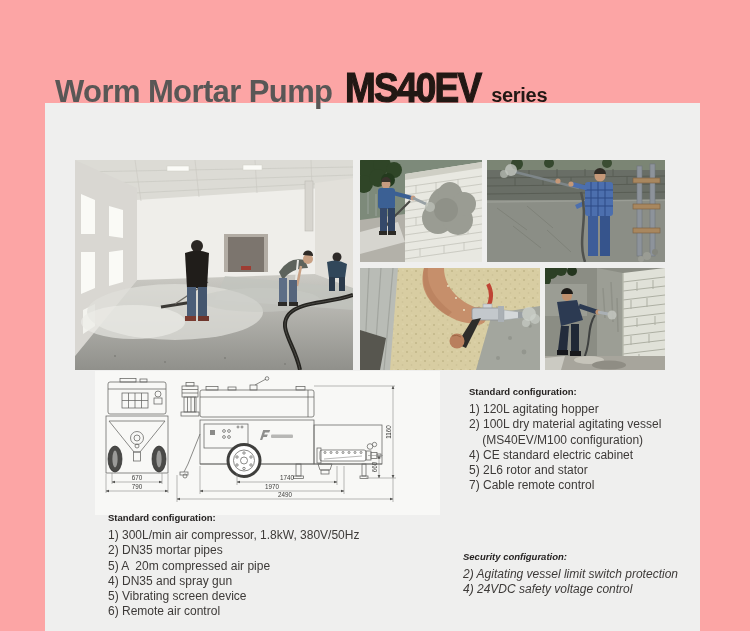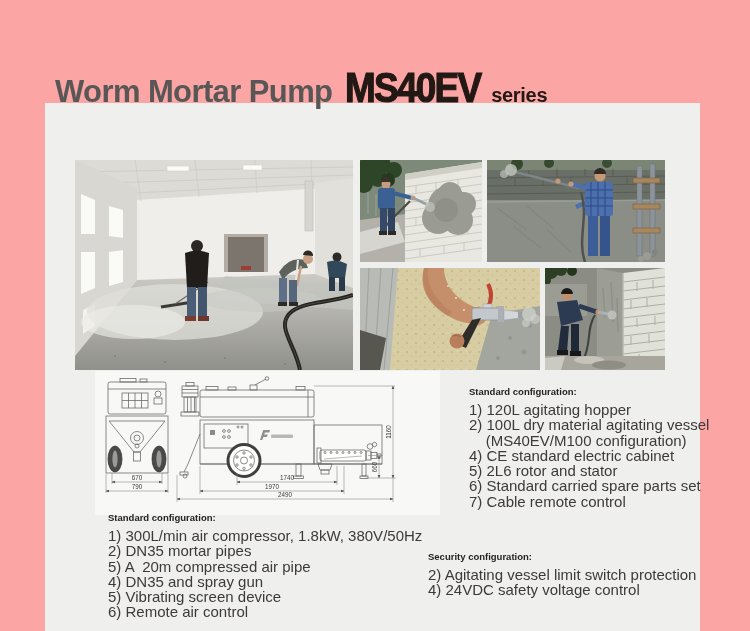--- a/index.html
+++ b/index.html
@@ -22,24 +22,24 @@
   #ph-corner{left:545px;top:268px;width:120px;height:102px;}
   
   .draw-bg{position:absolute;left:95px;top:371px;width:345px;height:144px;background:#f8f8f6;}
   .draw-svg{position:absolute;left:100px;top:376px;width:305px;height:132px;}
   .draw-svg .ln{stroke:#646462;stroke-width:.75;fill:none;}
   .draw-svg .dim{stroke:#8b8b89;stroke-width:.6;fill:none;}
   .draw-svg text{font-family:"Liberation Sans",sans-serif;font-size:6.3px;fill:#3c3c3a;}
   
   .cfg{position:absolute;color:#3d3a38;}
   .cfg-head{font-size:9.5px;font-weight:bold;color:#262322;margin-bottom:5px;}
-  .cfg-line{font-size:15px;line-height:15.3px;white-space:pre;}
+  .cfg-line{font-size:12px;line-height:15.3px;white-space:pre;}
   #cfg-optional{left:108px;top:512px;}
   #cfg-standard{left:469px;top:386px;}
-  #cfg-security{left:428px;top:551px;}
+  #cfg-security{left:463px;top:551px;font-style:italic;}
 </style>
 </head>
 <body>
 
 <div class="page">
   <div class="panel"></div>
 
   <div class="title-row">
     <span class="title-product">Worm Mortar Pump</span>
     <span class="title-model">MS40EV</span>
@@ -505,21 +505,20 @@
     <div class="cfg-line">6) Remote air control</div>
   </div>
 
   <div class="cfg" id="cfg-standard">
     <div class="cfg-head">Standard configuration:</div>
     <div class="cfg-line">1) 120L agitating hopper</div>
     <div class="cfg-line">2) 100L dry material agitating vessel</div>
     <div class="cfg-line">    (MS40EV/M100 configuration)</div>
     <div class="cfg-line">4) CE standard electric cabinet</div>
     <div class="cfg-line">5) 2L6 rotor and stator</div>
-    <div class="cfg-line">6) Standard carried spare parts set</div>
     <div class="cfg-line">7) Cable remote control</div>
   </div>
 
   <div class="cfg" id="cfg-security">
     <div class="cfg-head">Security configuration:</div>
     <div class="cfg-line">2) Agitating vessel limit switch protection</div>
     <div class="cfg-line">4) 24VDC safety voltage control</div>
   </div>
 </div>
 

